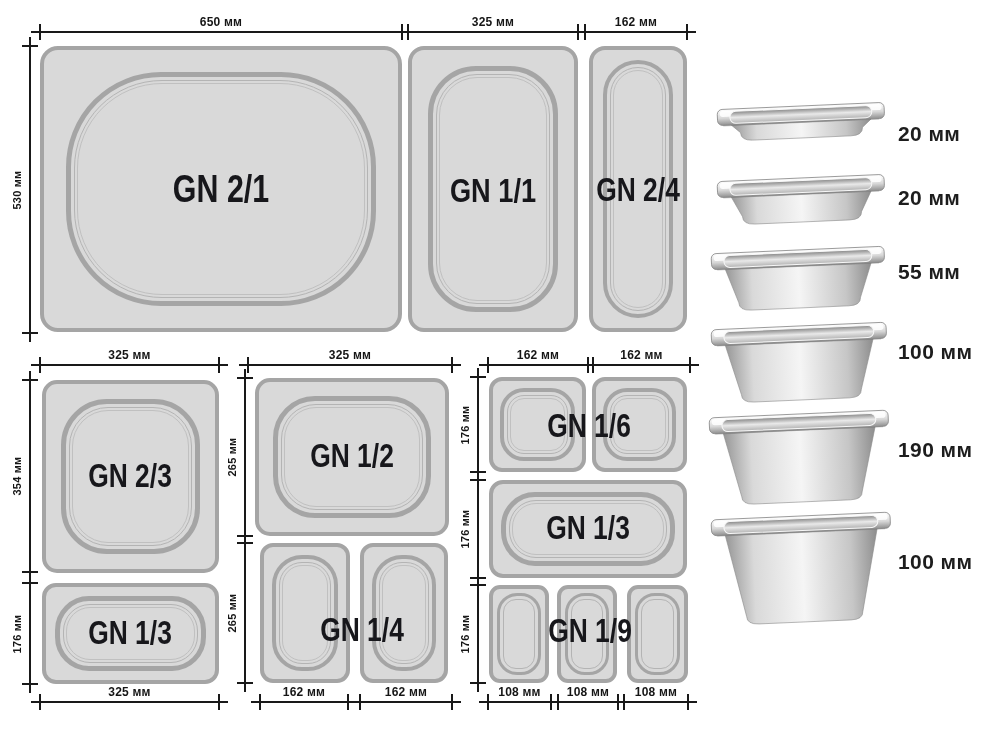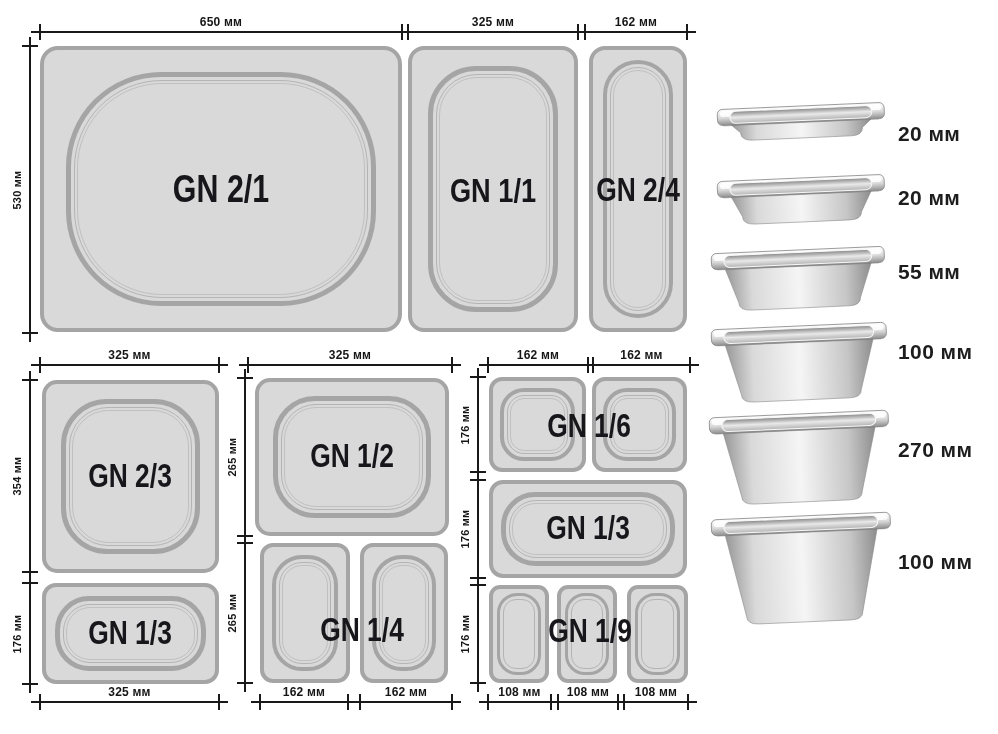--- a/index.html
+++ b/index.html
@@ -393,21 +393,21 @@
 </linearGradient>
 </defs>
 <g transform="translate(5 2) rotate(-2.5 90 20)">
 <path d="M 14 24 L 166 24 L 150.32 88 q 0 8 -12 8 L 41.68 96 q -12 0 -12 -8 Z" fill="url(#body-p150)" stroke="#8a8a8a" stroke-width="0.6"></path>
 <rect x="6" y="21" width="168" height="4" fill="#6f6f6f" opacity="0.35"></rect>
 <rect x="0.5" y="8" width="179" height="16" rx="5" fill="url(#rim-p150)" stroke="#858585" stroke-width="0.8"></rect>
 <rect x="3" y="9.5" width="174" height="6" rx="3" fill="#ffffff" opacity="0.85"></rect>
 <rect x="13" y="10.5" width="154" height="12" rx="6" fill="url(#well-p150)" stroke="#f8f8f8" stroke-width="1"></rect>
 </g>
 </svg></div>
-      <div class="depth-label" style="left: 898px; top: 450px;">270 мм</div>
+      <div class="depth-label" style="left: 898px; top: 450px;">190 мм</div>
       <div class="pan-svg" style="left: 706px; top: 506px; width: 190px; height: 130px; position: absolute;"><svg width="190" height="130" viewBox="0 0 190 130" xmlns="http://www.w3.org/2000/svg">
 <defs>
 <linearGradient id="rim-p200" x1="0" y1="0" x2="0" y2="1">
 <stop offset="0" stop-color="#ffffff"></stop>
               <stop offset="0.55" stop-color="#d8d8d8"></stop>
               <stop offset="1" stop-color="#8f8f8f"></stop>
 </linearGradient>
 <linearGradient id="body-p200" x1="0" y1="0" x2="1" y2="0">
 <stop offset="0" stop-color="#979797"></stop>
               <stop offset="0.18" stop-color="#d9d9d9"></stop>

